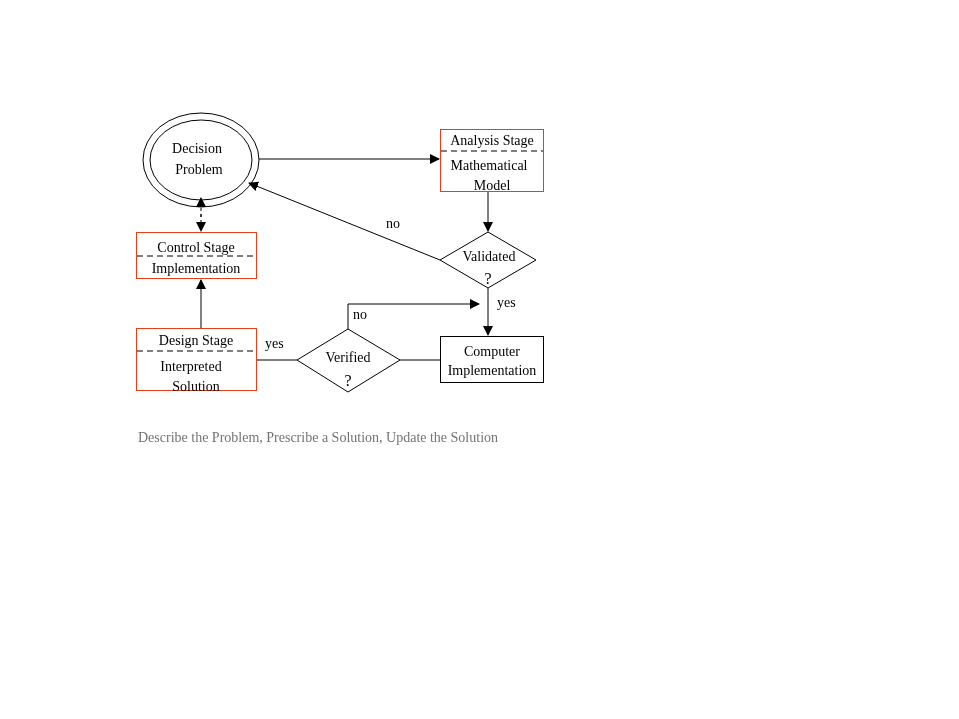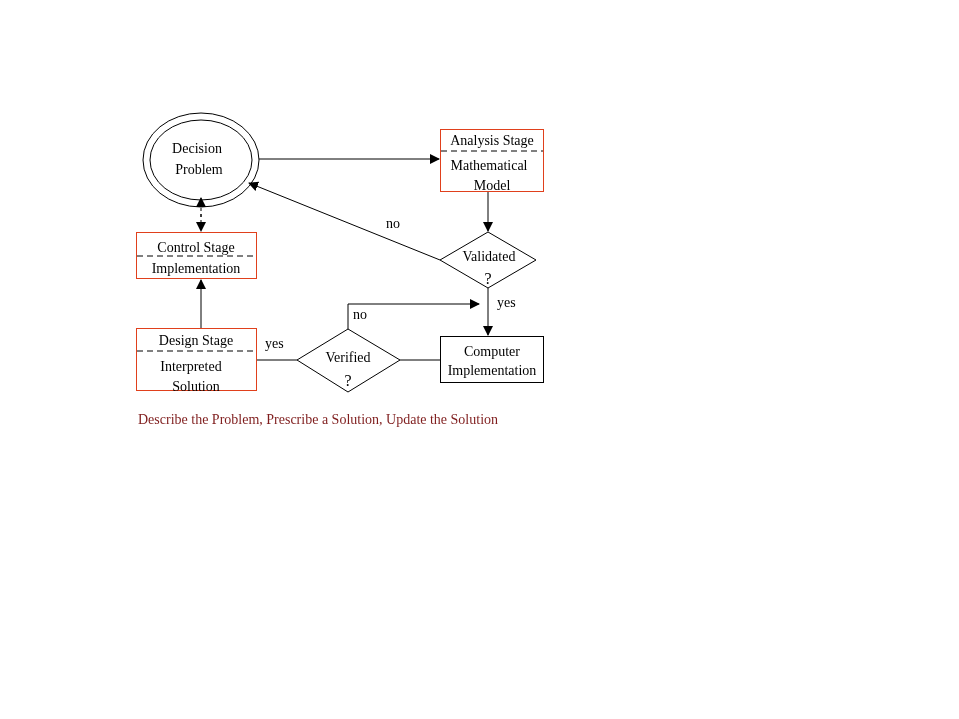--- a/index.html
+++ b/index.html
@@ -1,19 +1,19 @@
 <!DOCTYPE html>
 <html><head>
   <meta charset="utf-8">
   <style>
     html, body { margin: 0; padding: 0; background: #ffffff; }
     body { width: 959px; height: 719px; position: relative; overflow: hidden; }
     #diagram { position: absolute; left: 0; top: 0; }
     .lbl { font-family: "Liberation Serif", "DejaVu Serif", serif; font-size: 14px; fill: #000000; }
-    .caption { position: absolute; left: 138px; top: 412px; font-family: "Liberation Serif", "DejaVu Serif", serif; font-size: 14px; color: #7f1d1d; white-space: nowrap; }
+    .caption { position: absolute; left: 138px; top: 430px; font-family: "Liberation Serif", "DejaVu Serif", serif; font-size: 14px; color: #737373; white-space: nowrap; }
   </style>
 </head>
 <body>
 
 <svg id="diagram" width="959" height="719" viewBox="0 0 959 719">
   <defs>
     <marker id="arr" markerWidth="10" markerHeight="10" refX="9" refY="5" orient="auto" markerUnits="userSpaceOnUse">
       <path d="M0,0 L10,5 L0,10 z" fill="#000"></path>
     </marker>
   </defs>

